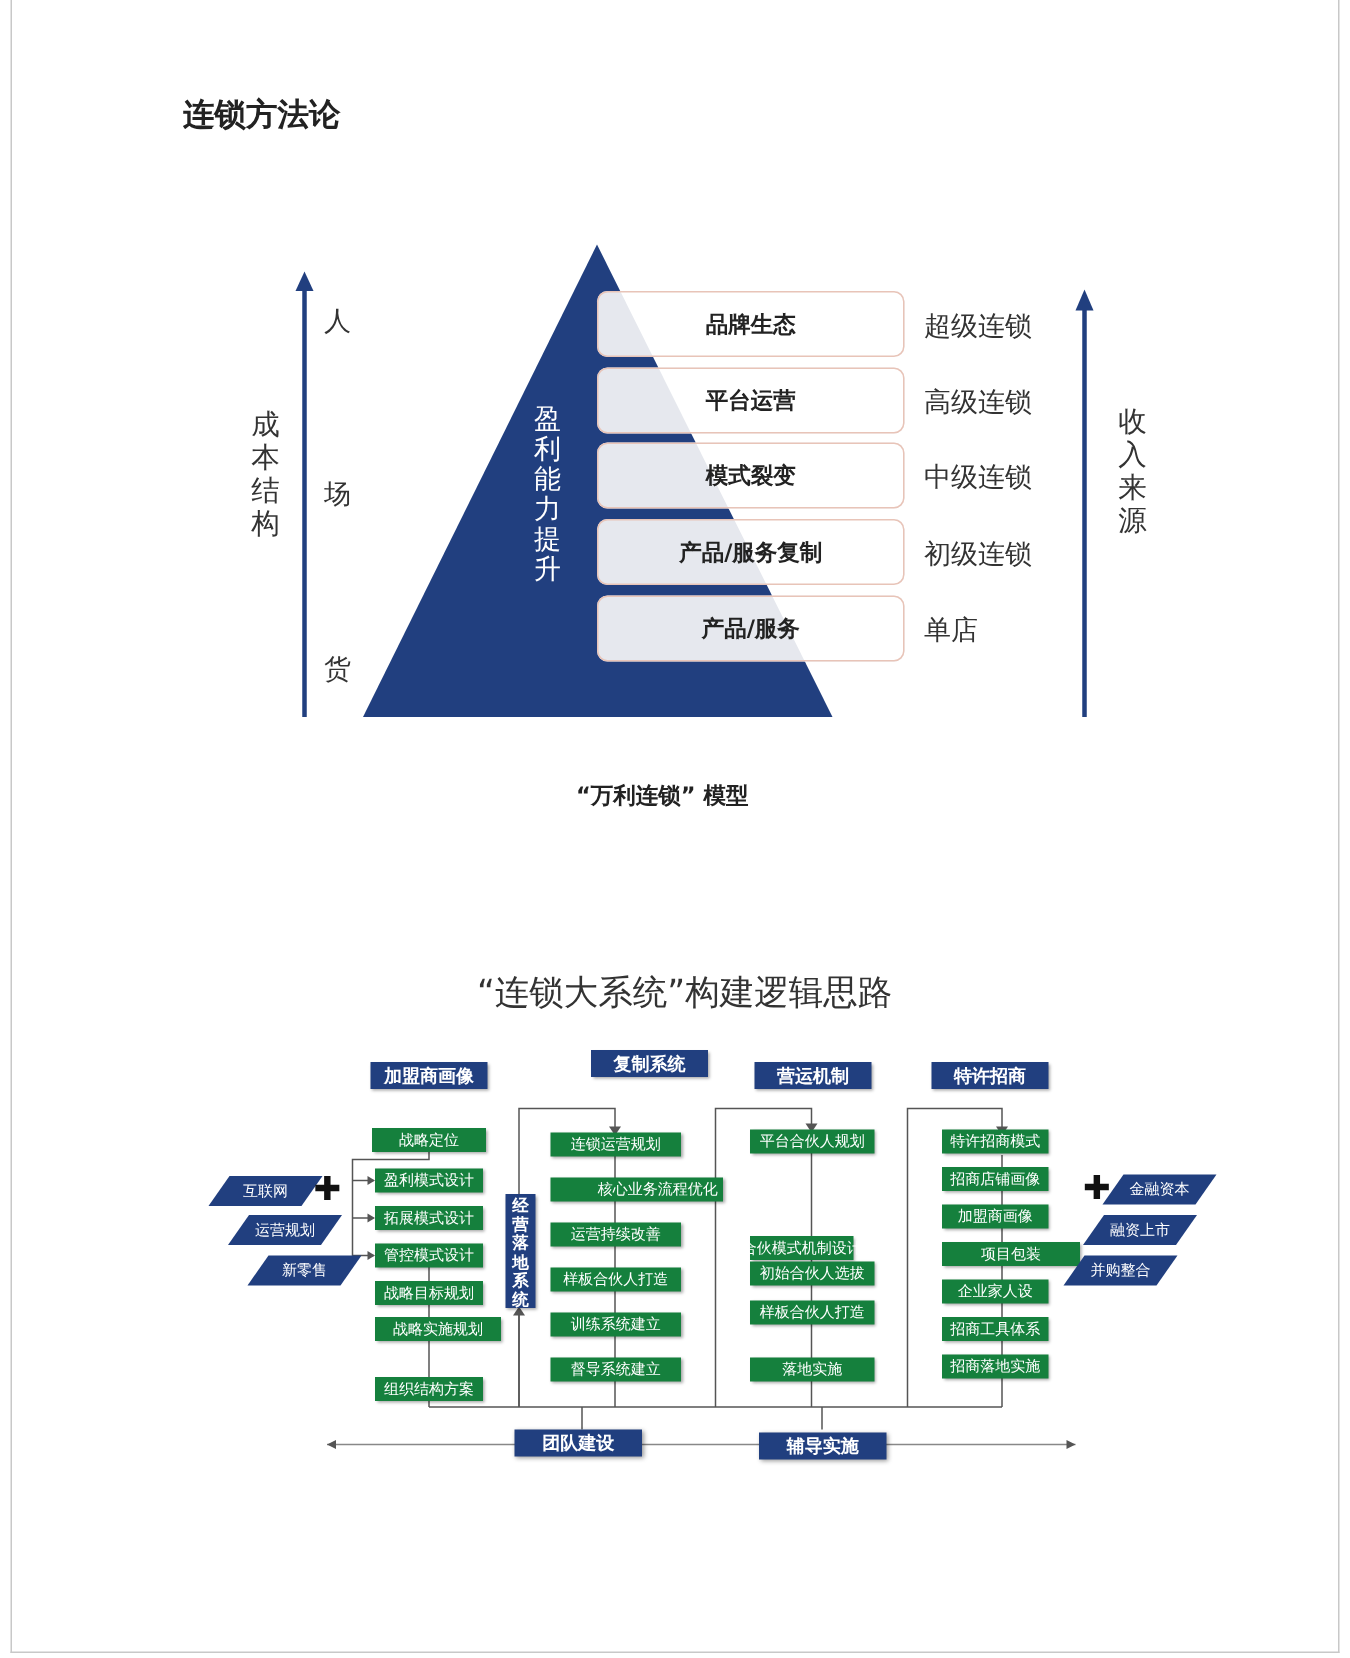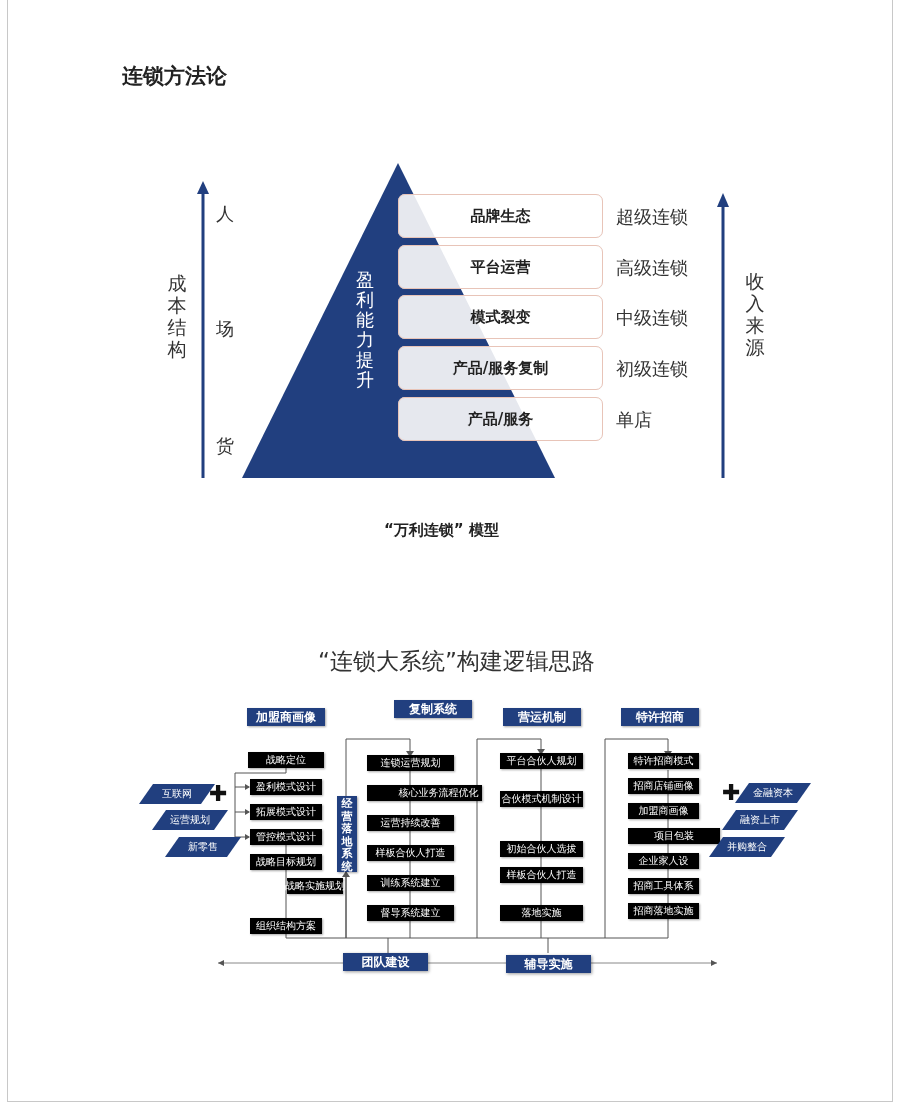--- a/index.html
+++ b/index.html
@@ -7,21 +7,21 @@
   .page{position:absolute;left:7px;top:0;width:884px;height:1101px;border-left:1px solid #c8c8c8;border-right:1px solid #c8c8c8;border-bottom:1px solid #c8c8c8;background:#fff;}
   .abs{position:absolute;}
   .section-title{left:122px;top:62px;font-size:21px;font-weight:bold;color:#222;}
   .vlabel{font-size:19px;color:#333;line-height:22px;width:22px;text-align:center;}
   .axis-word{font-size:18px;color:#333;}
   .tier-box{position:absolute;left:398px;width:205px;height:44px;border:1px solid #e8c4b8;border-radius:7px;box-sizing:border-box;display:flex;align-items:center;justify-content:center;font-size:15px;font-weight:bold;color:#222;}
   .tier-level{position:absolute;left:616px;font-size:18px;color:#333;}
   .caption{font-size:15px;font-weight:bold;color:#222;}
   .big-title{font-size:23px;color:#333;}
   .hdr{position:absolute;height:18px;background:#213f7f;color:#fff;font-size:12px;font-weight:bold;display:flex;align-items:center;justify-content:center;box-shadow:1px 1px 2px rgba(0,0,0,.35);}
-  .nbox{position:absolute;height:16px;background:#000000;color:#fff;font-size:10px;display:flex;align-items:center;justify-content:center;box-shadow:1px 1px 2px rgba(0,0,0,.35);white-space:nowrap;font-family:Liberation Mono, monospace;}
+  .nbox{position:absolute;height:16px;background:#15803d;color:#fff;font-size:10px;display:flex;align-items:center;justify-content:center;box-shadow:1px 1px 2px rgba(0,0,0,.35);white-space:nowrap;font-family:Liberation Mono, monospace;}
   .para{position:absolute;height:20px;width:62px;background:#213f7f;color:#fff;font-size:10px;display:flex;align-items:center;justify-content:center;transform:skewX(-35deg);}
   .para span{transform:skewX(35deg);display:inline-block;}
   .plus{position:absolute;font-size:22px;font-weight:bold;color:#111;}
   .vbox{position:absolute;left:337px;top:796px;width:20px;height:76px;background:#213f7f;color:#fff;font-size:11px;font-weight:bold;line-height:12.5px;text-align:center;box-shadow:1px 1px 2px rgba(0,0,0,.35);padding-top:2px;box-sizing:border-box;word-break:break-all;}
   .bottom-bar{position:absolute;height:18px;background:#213f7f;color:#fff;font-size:12px;font-weight:bold;display:flex;align-items:center;justify-content:center;box-shadow:1px 1px 3px rgba(0,0,0,.4);}
 </style>
 </head>
 <body>
 
 <div class="page"></div>
@@ -133,38 +133,38 @@
 <div class="hdr" style="left:373px;top:700px;width:78px;margin-left:21px;">复制系统</div>
 <div class="hdr" style="left:503px;top:708px;width:78px;">营运机制</div>
 <div class="hdr" style="left:621px;top:708px;width:78px;">特许招商</div>
 
 <div>
   <div class="nbox" style="left:248px;top:752px;width:76px;">战略定位</div>
   <div class="nbox" style="left:250px;top:779px;width:72px;text-align:right;">盈利模式设计</div>
   <div class="nbox" style="left:250px;top:804px;width:72px;">拓展模式设计</div>
   <div class="nbox" style="left:250px;top:829px;width:72px;">管控模式设计</div>
   <div class="nbox" style="left:250px;top:854px;width:72px;">战略目标规划</div>
-  <div class="nbox" style="left:250px;top:878px;width:56px;margin-left:37px;">战略实施规划</div>
+  <div class="nbox" style="left:250px;top:878px;width:84px;">战略实施规划</div>
   <div class="nbox" style="left:250px;top:918px;width:72px;">组织结构方案</div>
 </div>
 
 <div class="vbox">经营落地系统</div>
 
 <div>
   <div class="nbox" style="left:367px;top:755px;width:87px;">连锁运营规划</div>
   <div class="nbox" style="left:367px;top:785px;width:87px;padding-left:28px;">核心业务流程优化</div>
   <div class="nbox" style="left:367px;top:815px;width:87px;">运营持续改善</div>
   <div class="nbox" style="left:367px;top:845px;width:87px;">样板合伙人打造</div>
   <div class="nbox" style="left:367px;top:875px;width:87px;">训练系统建立</div>
   <div class="nbox" style="left:367px;top:905px;width:87px;">督导系统建立</div>
 </div>
 
 <div>
   <div class="nbox" style="left:500px;top:753px;width:83px;">平台合伙人规划</div>
-  <div class="nbox" style="left:500px;top:791px;width:83px;">合伙模式机制设计</div>
+  <div class="nbox" style="left:500px;top:824px;width:69px;">合伙模式机制设计</div>
   <div class="nbox" style="left:500px;top:841px;width:83px;">初始合伙人选拔</div>
   <div class="nbox" style="left:500px;top:867px;width:83px;text-align:center;">样板合伙人打造</div>
   <div class="nbox" style="left:500px;top:905px;width:83px;">落地实施</div>
 </div>
 
 <div>
   <div class="nbox" style="left:628px;top:753px;width:71px;">特许招商模式</div>
   <div class="nbox" style="left:628px;top:778px;width:71px;">招商店铺画像</div>
   <div class="nbox" style="left:628px;top:803px;width:71px;">加盟商画像</div>
   <div class="nbox" style="left:628px;top:828px;width:92px;">项目包装</div>

